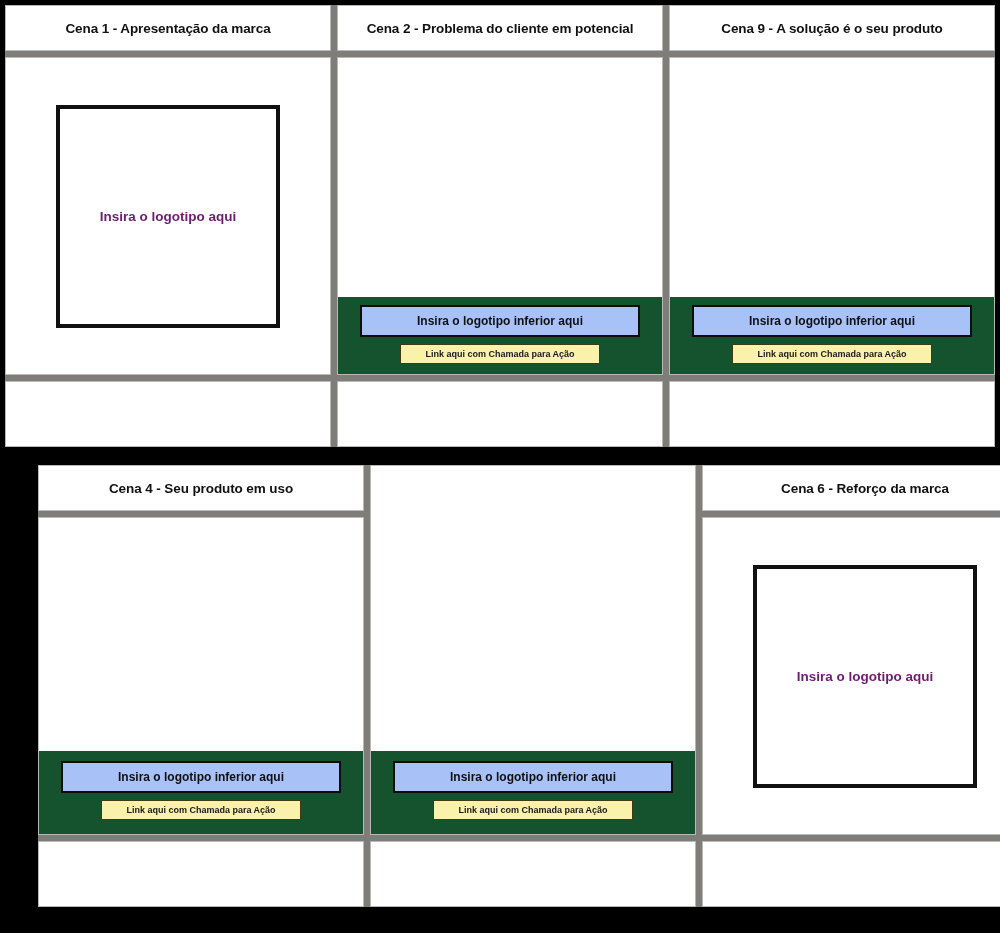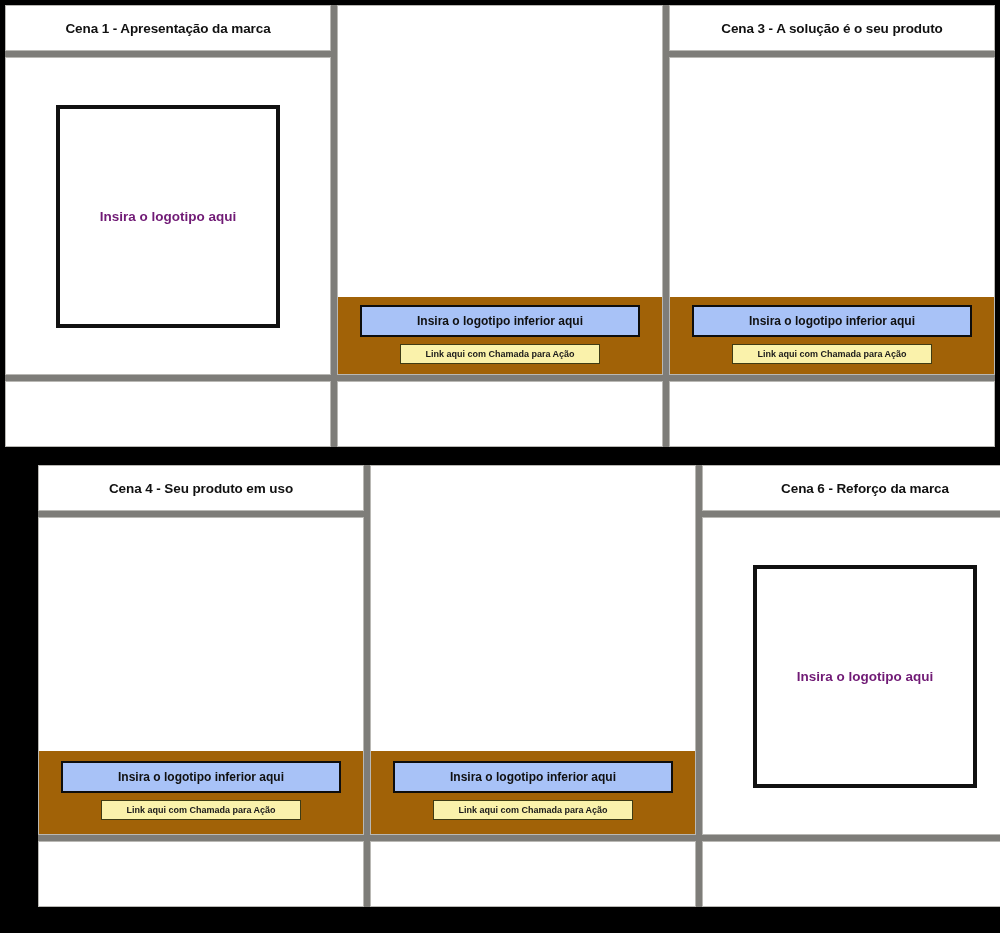--- a/index.html
+++ b/index.html
@@ -87,21 +87,21 @@
     background: #ffffff;
     position: relative;
     display: flex;
     align-items: center;
     justify-content: center;
   }
 
   
   .frame-footer {
     flex: 0 0 auto;
-    background: #a16207;
+    background: #14532d;
     padding: 8px 22px 10px 22px;
     box-sizing: border-box;
     display: flex;
     flex-direction: column;
     align-items: center;
     gap: 7px;
   }
   .frame-footer.tall  { padding-top: 10px; padding-bottom: 14px; }
 
   
@@ -168,32 +168,33 @@
         <div class="scene-title">Cena 1 - Apresentação da marca</div>
         <div class="scene-frame">
           <div class="frame-canvas">
             <div class="logo-box">Insira o logotipo aqui</div>
           </div>
         </div>
         <div class="scene-notes"></div>
       </div>
 
       <div class="scene">
+        <div class="scene-title">Cena 2 - Problema do cliente em potencial</div>
         <div class="scene-frame">
           <div class="frame-canvas"></div>
           <div class="frame-footer">
             <div class="lower-logo">Insira o logotipo inferior aqui</div>
             <div class="cta-chip">Link aqui com Chamada para Ação</div>
           </div>
         </div>
         <div class="scene-notes"></div>
       </div>
 
       <div class="scene">
-        <div class="scene-title">Cena 3 - A solução é o seu produto</div>
+        <div class="scene-title">Cena 9 - A solução é o seu produto</div>
         <div class="scene-frame">
           <div class="frame-canvas"></div>
           <div class="frame-footer">
             <div class="lower-logo">Insira o logotipo inferior aqui</div>
             <div class="cta-chip">Link aqui com Chamada para Ação</div>
           </div>
         </div>
         <div class="scene-notes"></div>
       </div>
 

